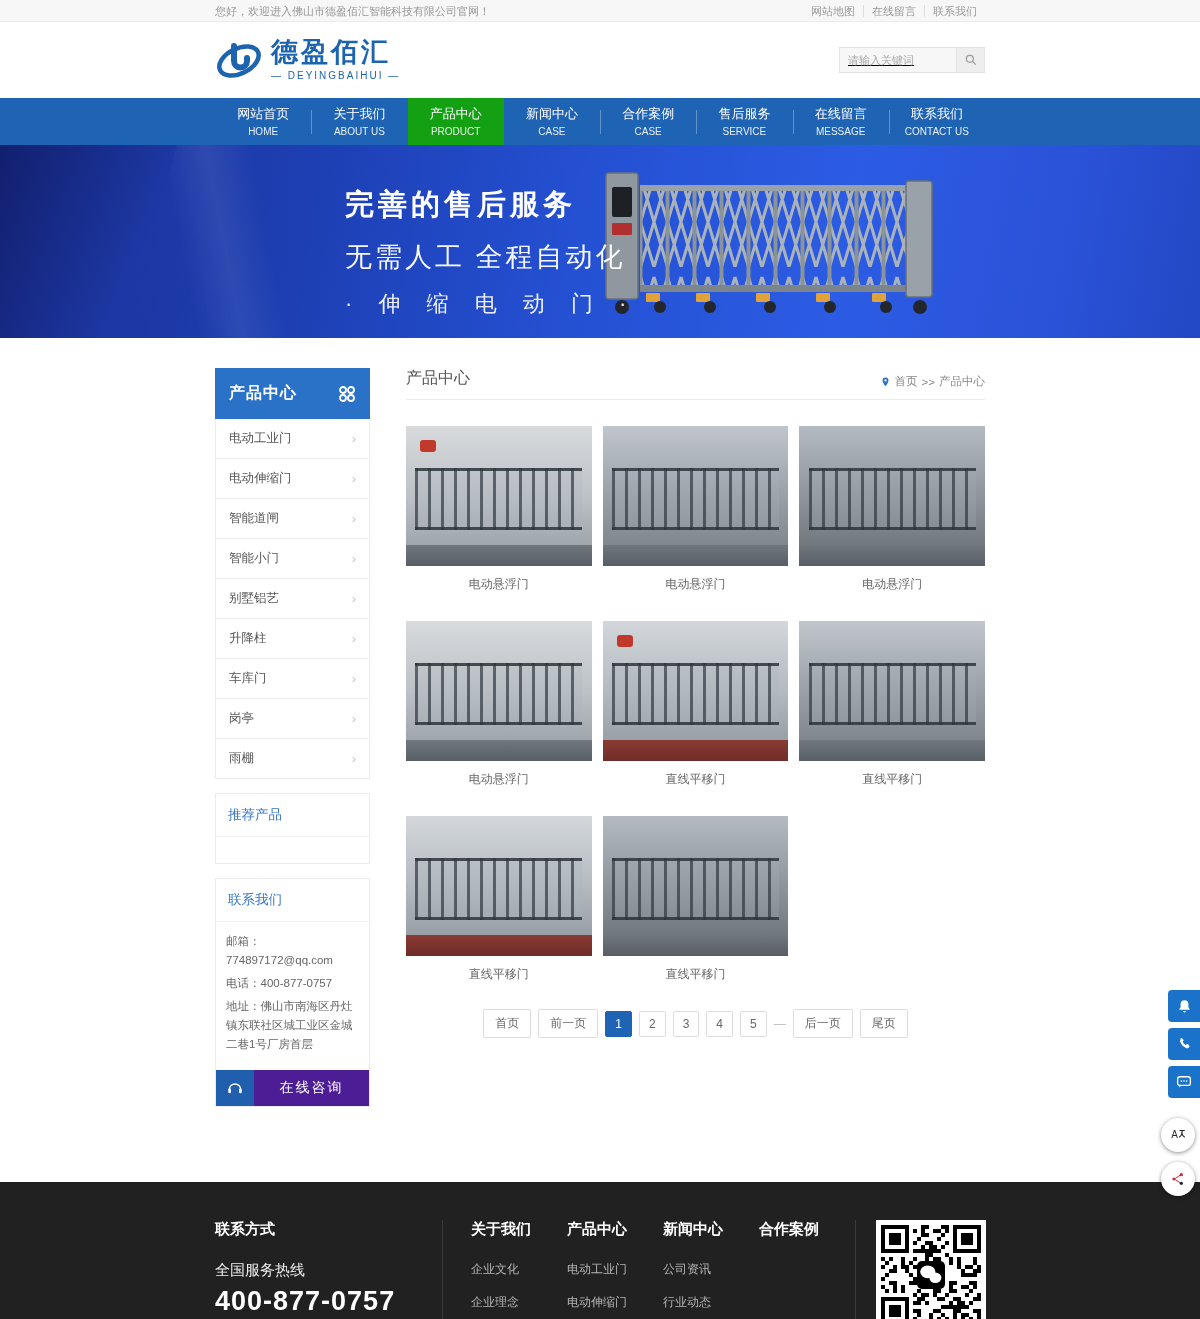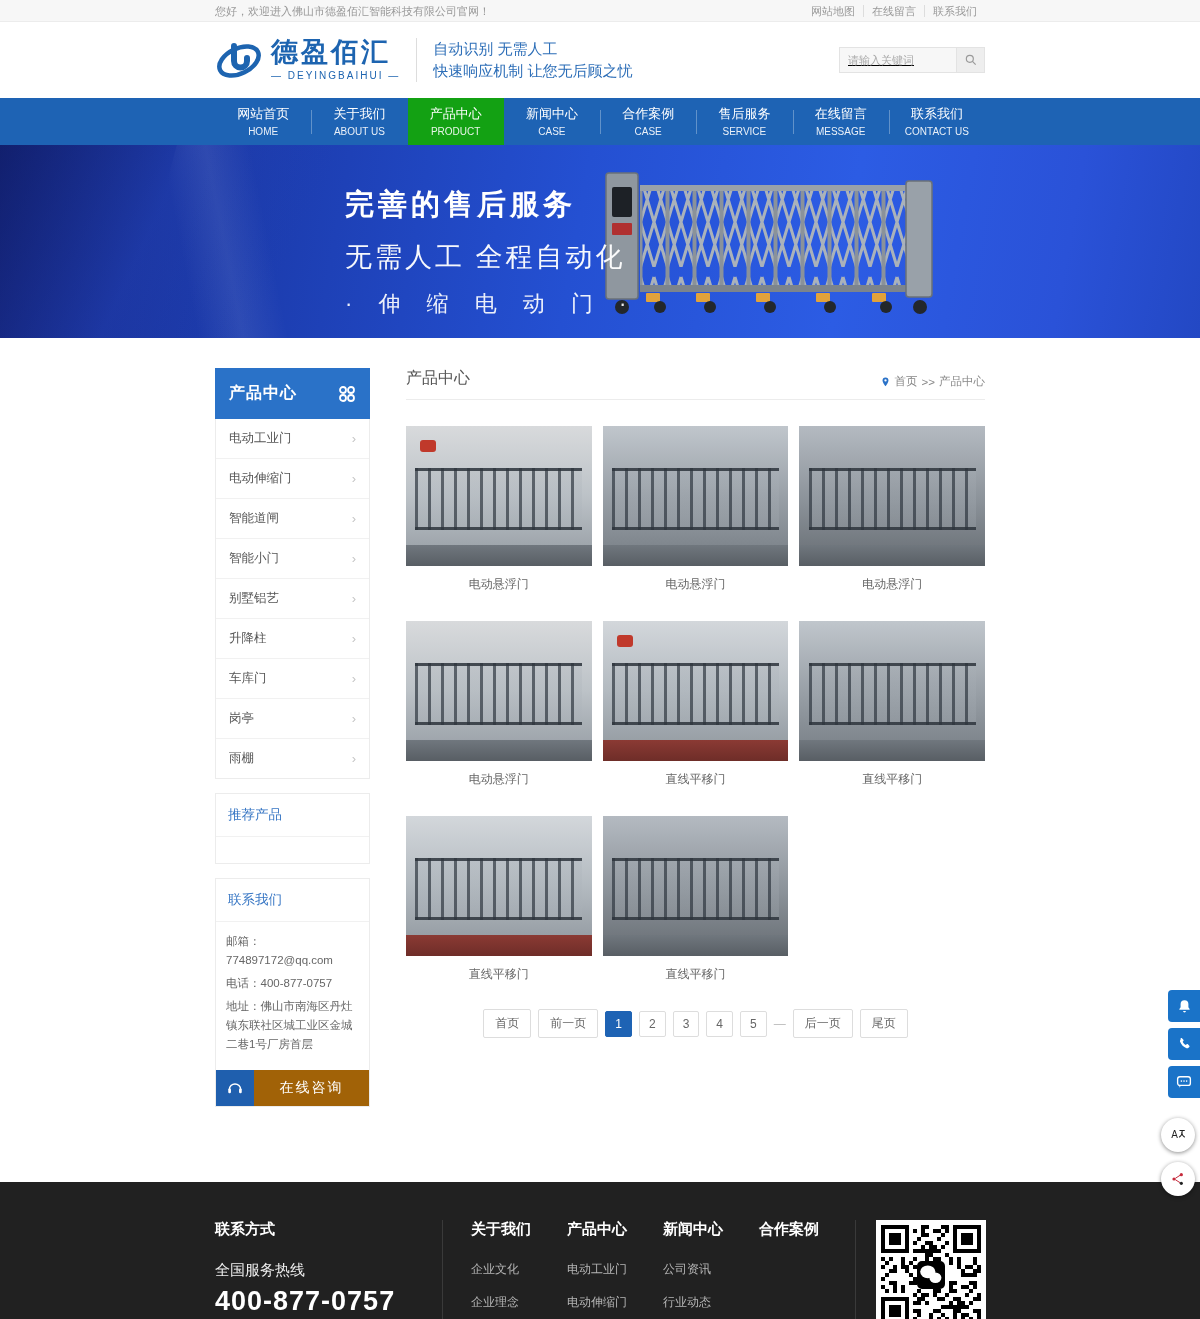--- a/index.html
+++ b/index.html
@@ -63,21 +63,21 @@
          border-bottom:1px solid #f1f1f1; cursor:pointer; background:#fff; }
   .cat:last-child { border-bottom:none; }
   .cat .chev { color:#c5c5c5; font-size:13px; }
   .side-box { border:1px solid #ececec; margin-top:14px; }
   .side-box .bx-title { color:#3776c4; font-size:13.5px; padding:12px 12px; border-bottom:1px solid #f1f1f1; }
   .side-box .bx-empty { height:26px; }
   .contact-lines { padding:10px 10px 12px; font-size:11.5px; color:#666; line-height:19px; }
   .contact-lines p { margin-bottom:4px; }
   .consult { display:flex; height:36px; cursor:pointer; }
   .consult .ic { width:38px; background:#1f5fae; display:flex; align-items:center; justify-content:center; }
-  .consult .tx { flex:1; background:#a16207; color:#fff; font-size:14px; display:flex; align-items:center; justify-content:center; letter-spacing:2px; }
+  .consult .tx { flex:1; background:#4c1d95; color:#fff; font-size:14px; display:flex; align-items:center; justify-content:center; letter-spacing:2px; }
 
   
   .crumb-row { display:flex; justify-content:space-between; align-items:flex-end; padding-bottom:10px; border-bottom:1px solid #ececec; }
   .crumb-title { font-size:16px; color:#555; }
   .crumb-path { font-size:11.5px; color:#888; display:flex; align-items:center; gap:4px; }
   .crumb-path a { color:#888; text-decoration:none; cursor:pointer; }
 
   
   .grid { margin-top:26px; display:grid; grid-template-columns:repeat(3,1fr); column-gap:11px; row-gap:28px; }
   .card { cursor:pointer; }
@@ -141,24 +141,20 @@
     <div class="wrap">
       <div class="logo">
         <svg class="logo-mark" viewBox="0 0 48 48">
           <ellipse cx="24" cy="25" rx="21" ry="12.5" transform="rotate(-26 24 25)" fill="none" stroke="#1d64b0" stroke-width="4.5"></ellipse>
           <path d="M19 10v15a6.5 6.5 0 0 0 13 0v-3" fill="none" stroke="#1d64b0" stroke-width="6" stroke-linecap="round"></path>
         </svg>
         <div>
           <div class="logo-cn">德盈佰汇</div>
           <div class="logo-en">— DEYINGBAIHUI —</div>
         </div>
-      </div>
-      <div class="slogan">
-        <div>自动识别 无需人工</div>
-        <div>快速响应机制 让您无后顾之忧</div>
       </div>
       <div class="searchbox">
         <input type="text" placeholder="请输入关键词" style="">
         <div class="search-btn">
           <svg width="14" height="14" viewBox="0 0 24 24">
             <circle cx="10" cy="10" r="6" fill="none" stroke="#999" stroke-width="2"></circle>
             <line x1="14.5" y1="14.5" x2="20" y2="20" stroke="#999" stroke-width="2"></line>
           </svg>
         </div>
       </div>

